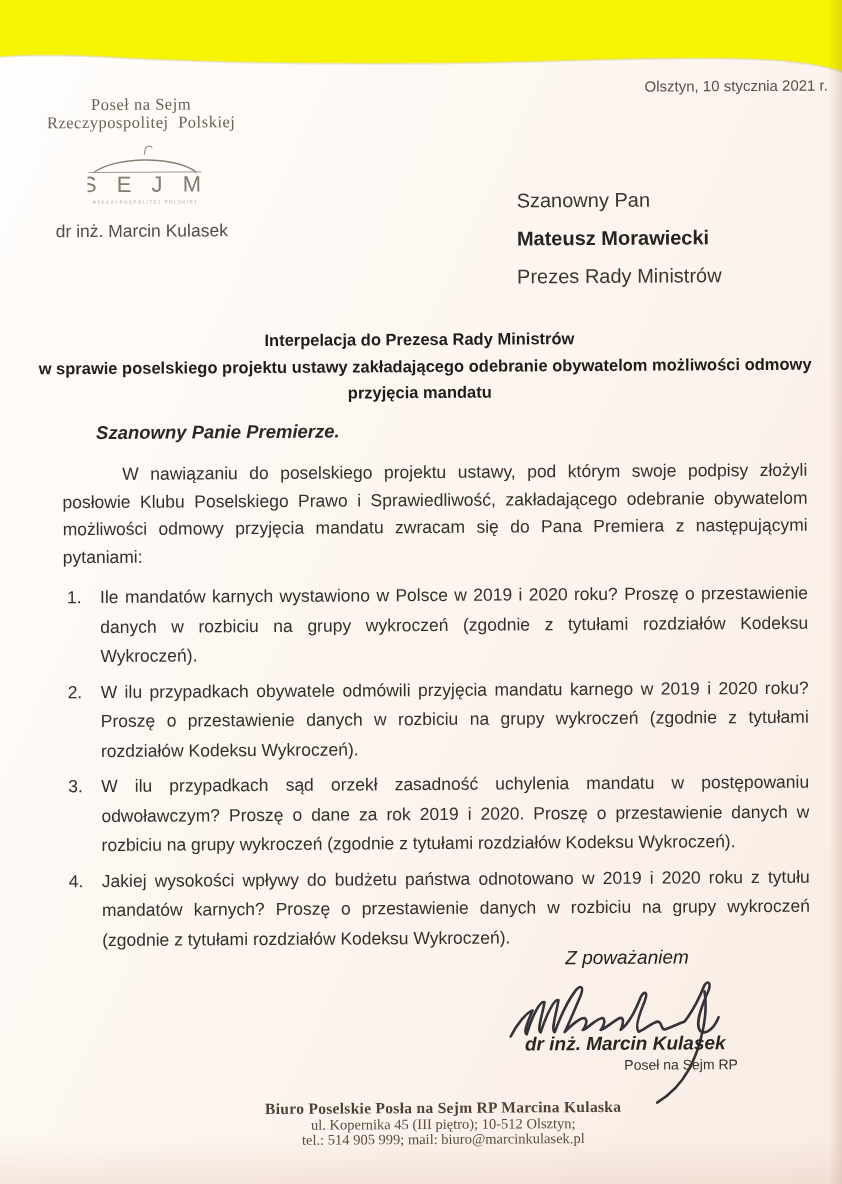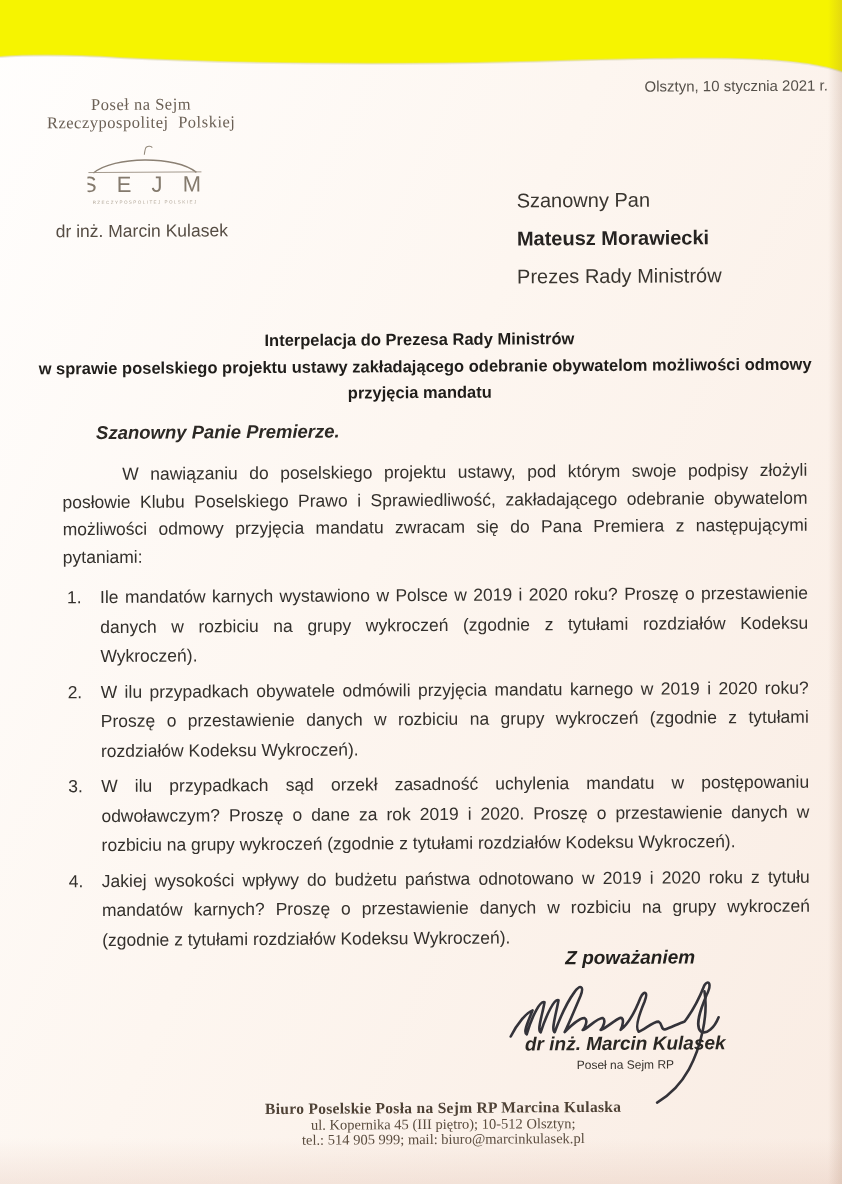--- a/index.html
+++ b/index.html
@@ -37,26 +37,26 @@
   .greeting{position:absolute;left:97px;top:420px;font-size:18.5px;font-style:italic;font-weight:600;color:#2c2925;}
 
   .intro{position:absolute;left:63px;top:459px;width:745px;font-size:17.5px;line-height:27.5px;
     text-align:justify;color:#33302c;}
   .intro p{margin:0;text-indent:60px;}
 
   .questions{position:absolute;left:63px;top:581px;width:745px;font-size:17.5px;line-height:29.5px;color:#33302c;}
   .q-item{position:relative;padding-left:37px;text-align:justify;margin-bottom:6px;}
   .q-num{position:absolute;left:4px;top:0;}
 
-  .valediction{position:absolute;left:563px;top:948px;font-size:19px;font-weight:bold;font-style:italic;color:#22201d;}
+  .valediction{position:absolute;left:563px;top:948px;font-size:19px;font-weight:normal;font-style:italic;color:#22201d;}
   .signature{position:absolute;left:500px;top:975px;}
 
   .signer{position:absolute;left:510px;top:1034px;width:225px;text-align:center;color:#2a2723;}
   .signer .s-name{font-size:19px;font-weight:bold;font-style:italic;line-height:22px;}
-  .signer .s-role{font-size:12px;line-height:21.5px;color:#35312c;}
+  .signer .s-role{font-size:14px;line-height:21.5px;color:#35312c;text-align:right;}
   .signer .s-club{font-size:18px;line-height:21.5px;color:#35312c;}
 
   .footer{position:absolute;left:60px;top:1100px;width:760px;text-align:center;
     font-family:"Liberation Serif","DejaVu Serif",serif;color:#4f4236;}
   .footer .f1{font-size:15.5px;font-weight:bold;line-height:16.5px;letter-spacing:.3px;}
   .footer .f2,.footer .f3{font-size:14.5px;line-height:15.5px;color:#5a4c3e;}
 </style>
 </head>
 <body>
 

